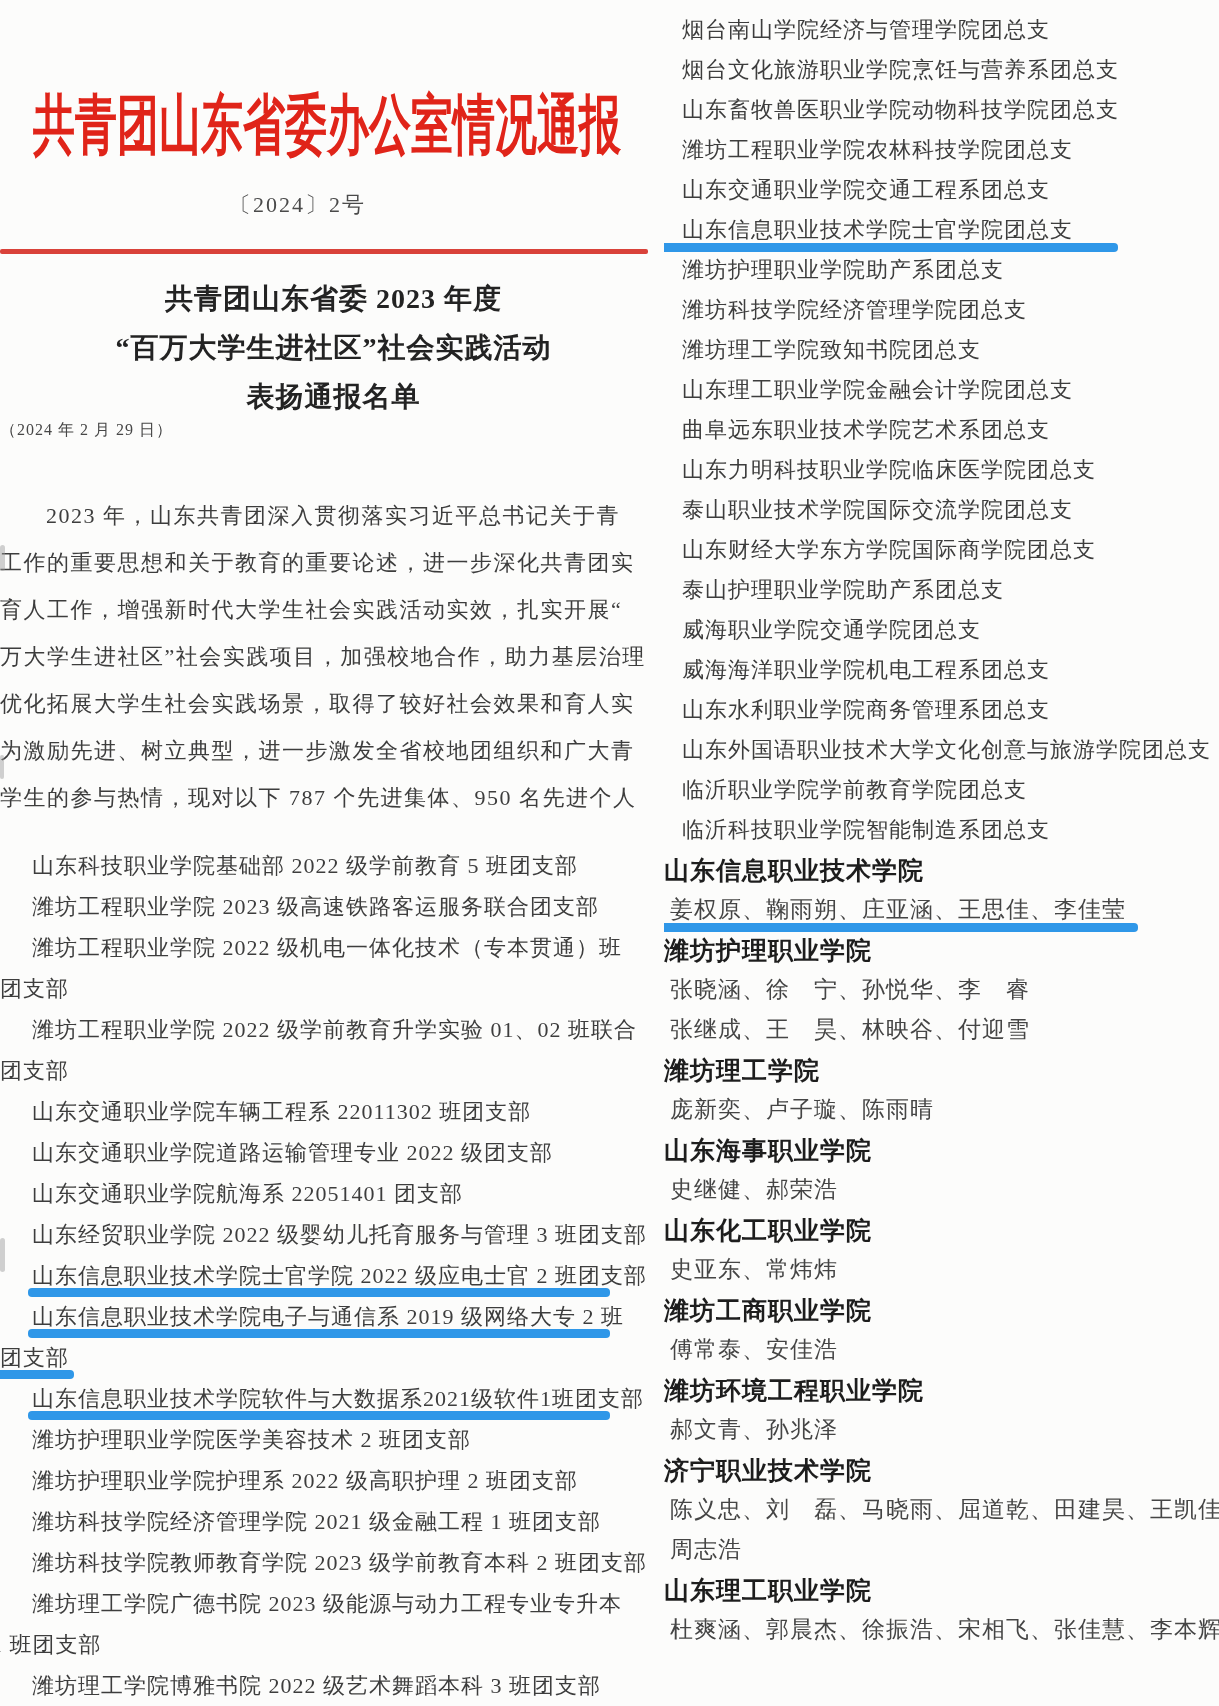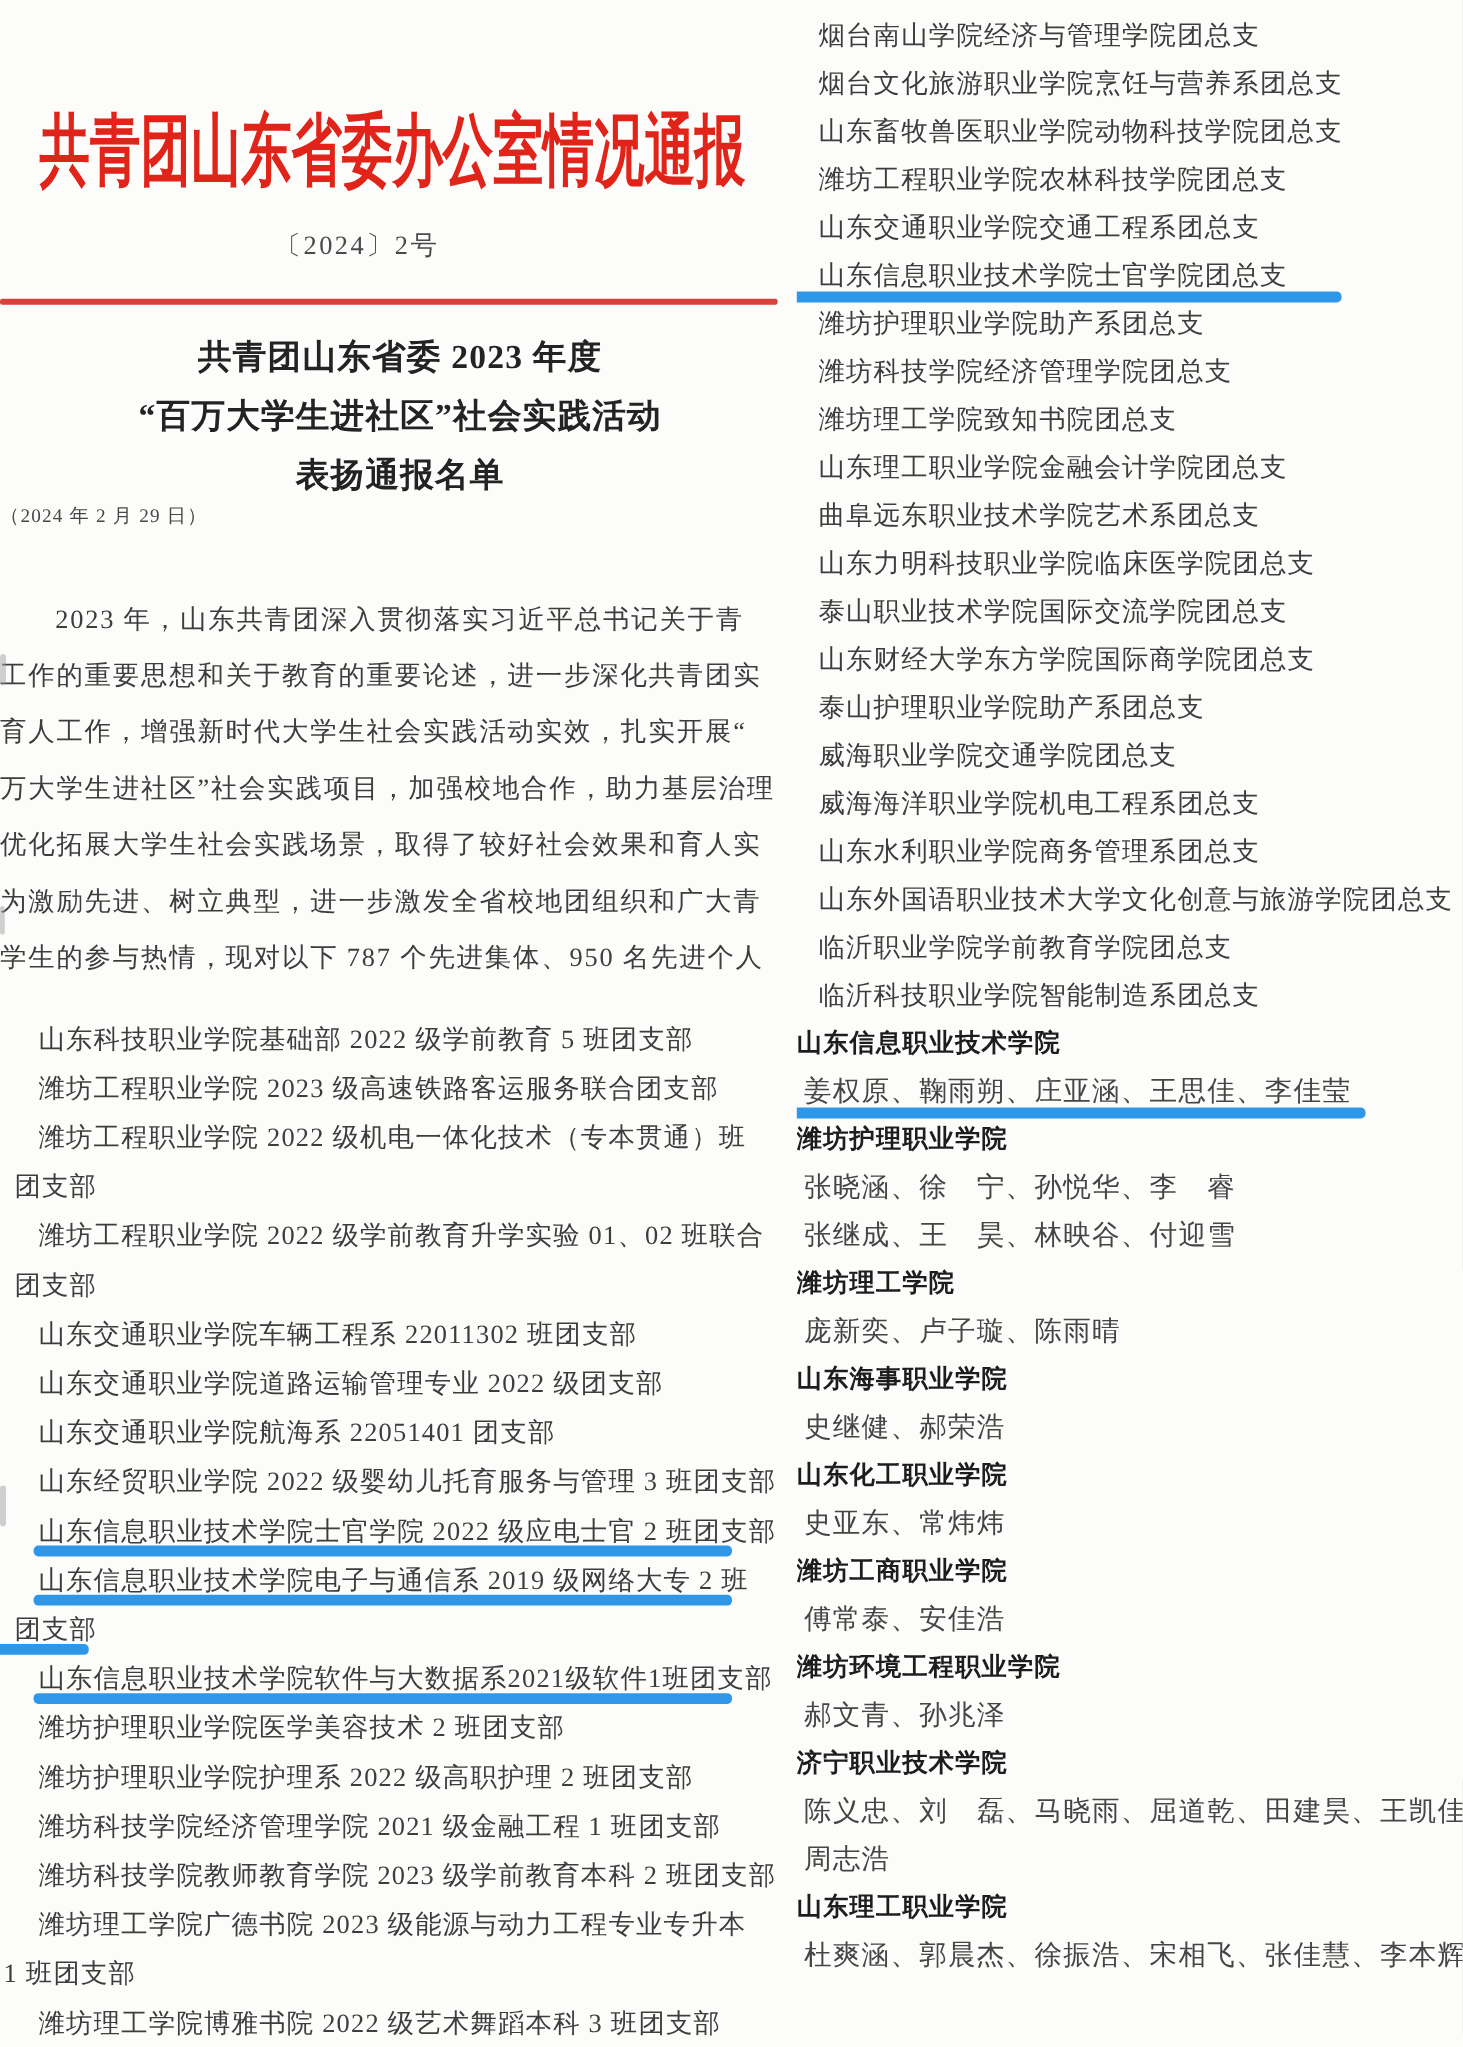--- a/index.html
+++ b/index.html
@@ -30,36 +30,36 @@
   .doc-date{position:absolute;left:0;top:420px;width:595px;text-align:left;
     font-size:16px;color:#474747;letter-spacing:1px;}
   .paragraph{position:absolute;left:0;top:492px;width:660px;}
   .paragraph .row{height:47px;line-height:47px;font-size:22px;letter-spacing:1.5px;
     white-space:nowrap;}
   .paragraph .row.first .txt{padding-left:46px;}
   .llist{position:absolute;left:0;top:845px;width:660px;}
   .llist .row{position:relative;height:41px;line-height:41px;font-size:22px;
     letter-spacing:1px;white-space:nowrap;}
   .llist .row .txt{padding-left:32px;}
-  .llist .row.noindent .txt{padding-left:12px;}
+  .llist .row.noindent .txt{padding-left:0;}
   .llist .row.cutleft .txt{display:inline-block;margin-left:-9px;}
   .llist .ubar{position:absolute;left:28px;width:582px;height:9px;bottom:-1px;
     background:var(--blue);border-radius:4px;}
   .llist .row.noindent .ubar{left:-4px;width:78px;}
   
   .right-page{position:absolute;left:664px;top:0;width:555px;height:1706px;overflow:hidden;}
   .rlist{position:absolute;left:0;top:10px;width:555px;}
   .rlist .row,.sections .row{position:relative;height:40px;line-height:40px;
     font-size:22px;letter-spacing:1px;white-space:nowrap;}
   .rlist .row .txt{padding-left:18px;}
   .rlist .ubar{position:absolute;left:-6px;width:460px;height:9px;bottom:-2px;
     background:var(--blue);border-radius:4px;}
   .sections{position:absolute;left:0;top:850px;width:555px;}
   .sections .row.bold{font-family:"Liberation Sans","DejaVu Sans",sans-serif;
-    font-weight:700;font-size:21px;color:#1d1d1d;}
+    font-weight:700;font-size:25px;color:#1d1d1d;}
   .sections .row.names .txt{padding-left:6px;color:#454545;font-size:23px;}
   .sections .row.names .ubar{position:absolute;left:-18px;width:492px;height:9px;
     bottom:-2px;background:var(--blue);border-radius:4px;}
   
   .smudge{position:absolute;background:#9a9a9a;opacity:.45;border-radius:3px;}
   .s1{left:0;top:545px;width:5px;height:26px;}
   .s2{left:0;top:755px;width:4px;height:24px;}
   .s3{left:0;top:1238px;width:5px;height:34px;}
 </style>
 </head>

